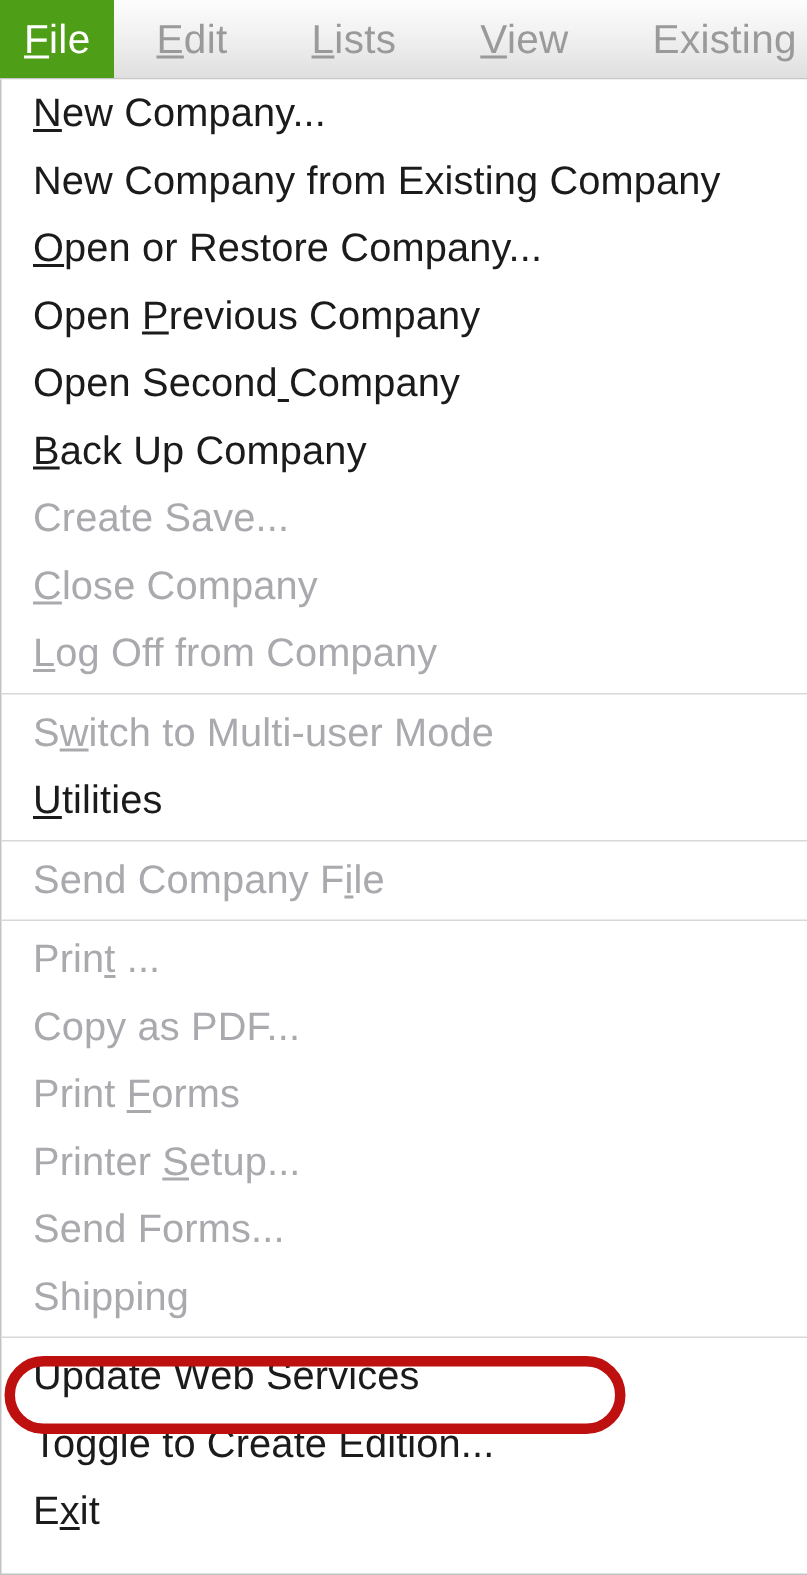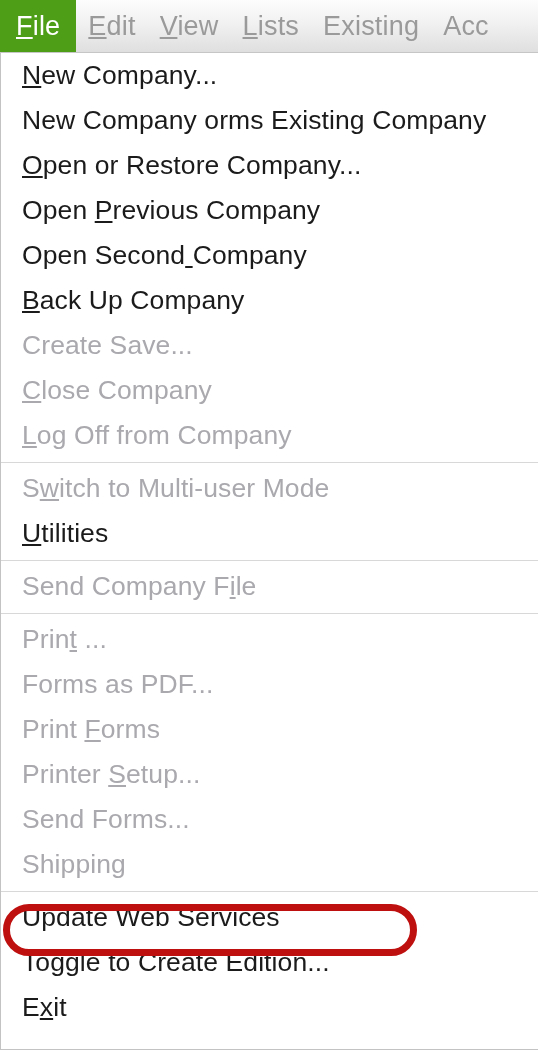--- a/index.html
+++ b/index.html
@@ -32,21 +32,21 @@
     background: linear-gradient(to bottom, #fdfdfd 0%, #f1f1f1 45%, #dfdfdf 100%);
     border-bottom: 1px solid #c6c6c6;
     box-sizing: border-box;
     display: flex;
     align-items: stretch;
     overflow: hidden;
   }
   .menubar-item {
     display: flex;
     align-items: center;
-    padding: 0 12px;
+    padding: 0 28px;
     font-size: 27px;
     color: #9a9a9a;
     white-space: nowrap;
     letter-spacing: 0.2px;
   }
   .menubar-item.active {
     background: #4f9e18;
     color: #ffffff;
     padding: 0 16px;
   }
@@ -104,51 +104,51 @@
 <div id="app">
 
   <div class="menubar" id="menubar">
       <div class="menubar-item active">
         <span><span class="mn">F</span>ile</span>
       </div>
       <div class="menubar-item">
         <span><span class="mn">E</span>dit</span>
       </div>
       <div class="menubar-item">
-        <span><span class="mn">V</span>iew</span>
+        <span><span class="mn">L</span>ists</span>
       </div>
       <div class="menubar-item">
-        <span><span class="mn">L</span>ists</span>
+        <span><span class="mn">V</span>iew</span>
       </div>
       <div class="menubar-item">
         <span>Existing</span>
       </div>
       <div class="menubar-item">
         <span>Acc</span>
       </div>
     </div>
 
   <div class="dropdown" id="dropdown">
       <div class="menu-item"><span><span class="mn">N</span>ew Company...</span></div>
-      <div class="menu-item"><span>New Company orms Existing Company</span></div>
+      <div class="menu-item"><span>New Company from Existing Company</span></div>
       <div class="menu-item"><span><span class="mn">O</span>pen or Restore Company...</span></div>
       <div class="menu-item"><span>Open <span class="mn">P</span>revious Company</span></div>
       <div class="menu-item"><span>Open Second<span class="mn"> </span>Company</span></div>
       <div class="menu-item"><span><span class="mn">B</span>ack Up Company</span></div>
       <div class="menu-item disabled"><span>Create Save...</span></div>
       <div class="menu-item disabled"><span><span class="mn">C</span>lose Company</span></div>
       <div class="menu-item disabled"><span><span class="mn">L</span>og Off from Company</span></div>
       <div class="separator"></div>
       <div class="menu-item disabled"><span>S<span class="mn">w</span>itch to Multi-user Mode</span></div>
       <div class="menu-item"><span><span class="mn">U</span>tilities</span></div>
       <div class="separator"></div>
       <div class="menu-item disabled"><span>Send Company F<span class="mn">i</span>le</span></div>
       <div class="separator"></div>
       <div class="menu-item disabled"><span>Prin<span class="mn">t</span> ...</span></div>
-      <div class="menu-item disabled"><span>Forms as PDF...</span></div>
+      <div class="menu-item disabled"><span>Copy as PDF...</span></div>
       <div class="menu-item disabled"><span>Print <span class="mn">F</span>orms</span></div>
       <div class="menu-item disabled"><span>Printer <span class="mn">S</span>etup...</span></div>
       <div class="menu-item disabled"><span>Send Forms...</span></div>
       <div class="menu-item disabled"><span>Shippin<span class="mn">g</span></span></div>
       <div class="separator"></div>
       <div class="menu-item"><span>Update Web Services</span></div>
       <div class="menu-item"><span>Toggle to Create Edition...</span></div>
       <div class="menu-item"><span>E<span class="mn">x</span>it</span></div>
     </div>
 

